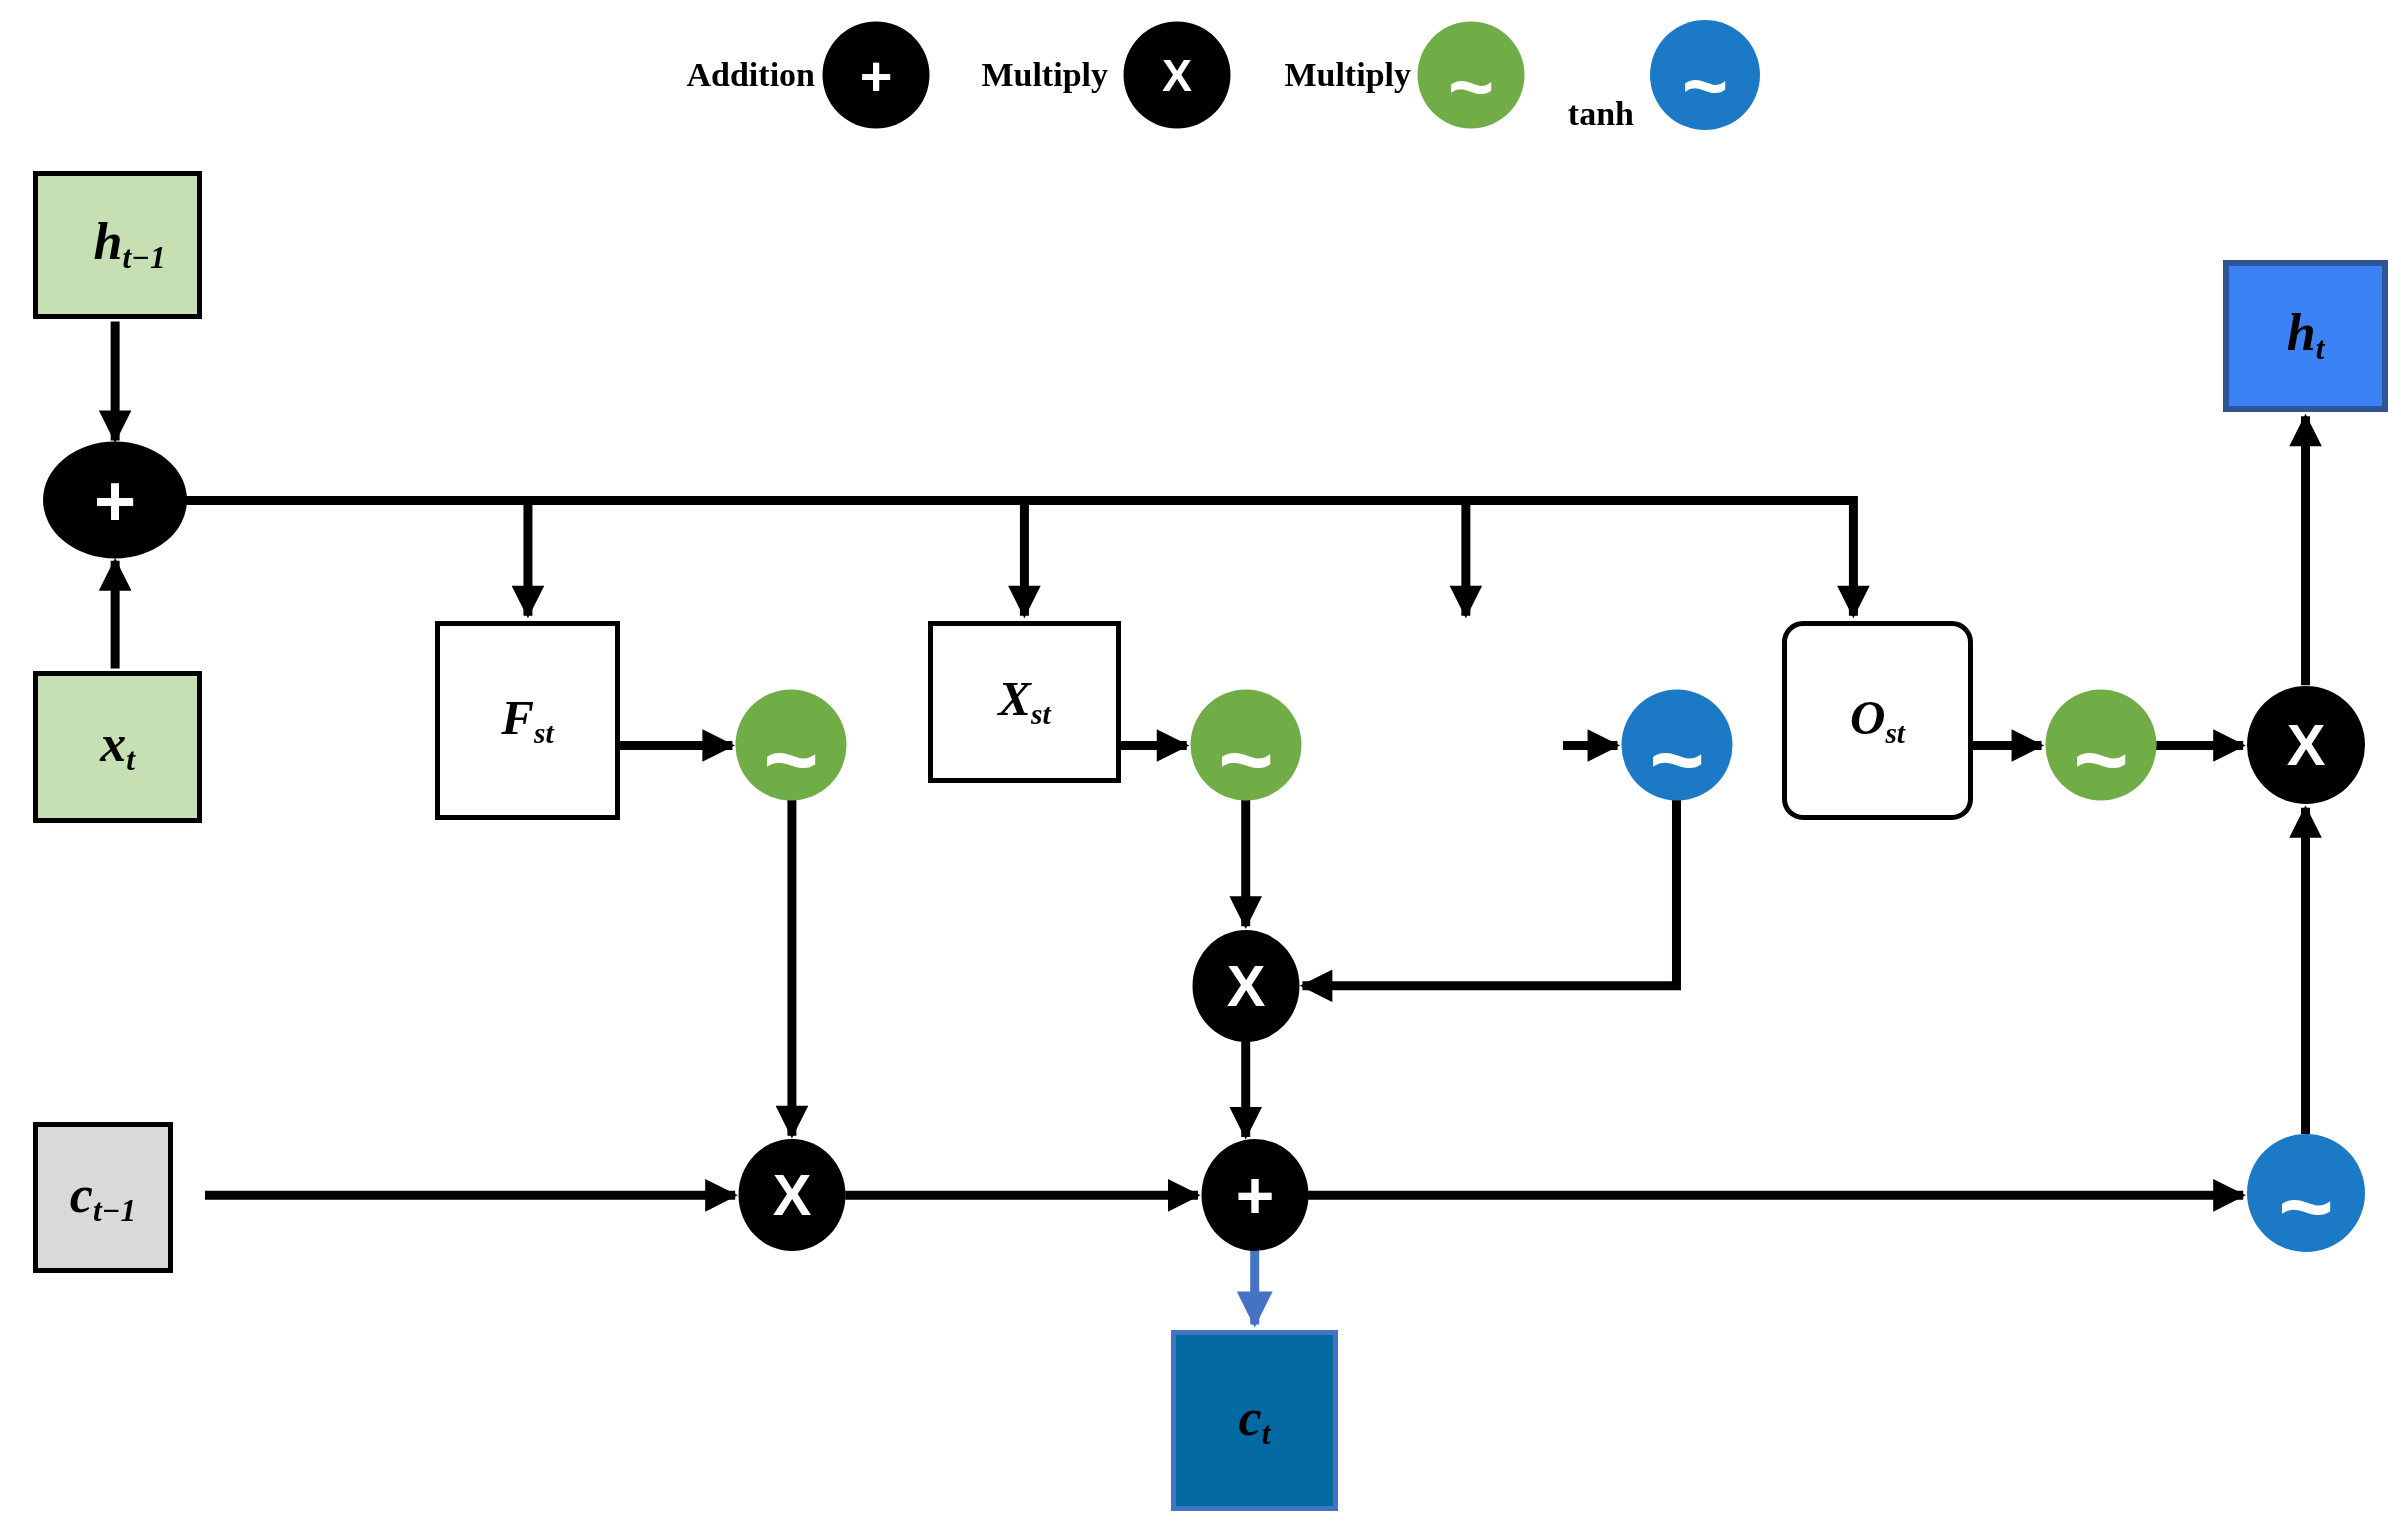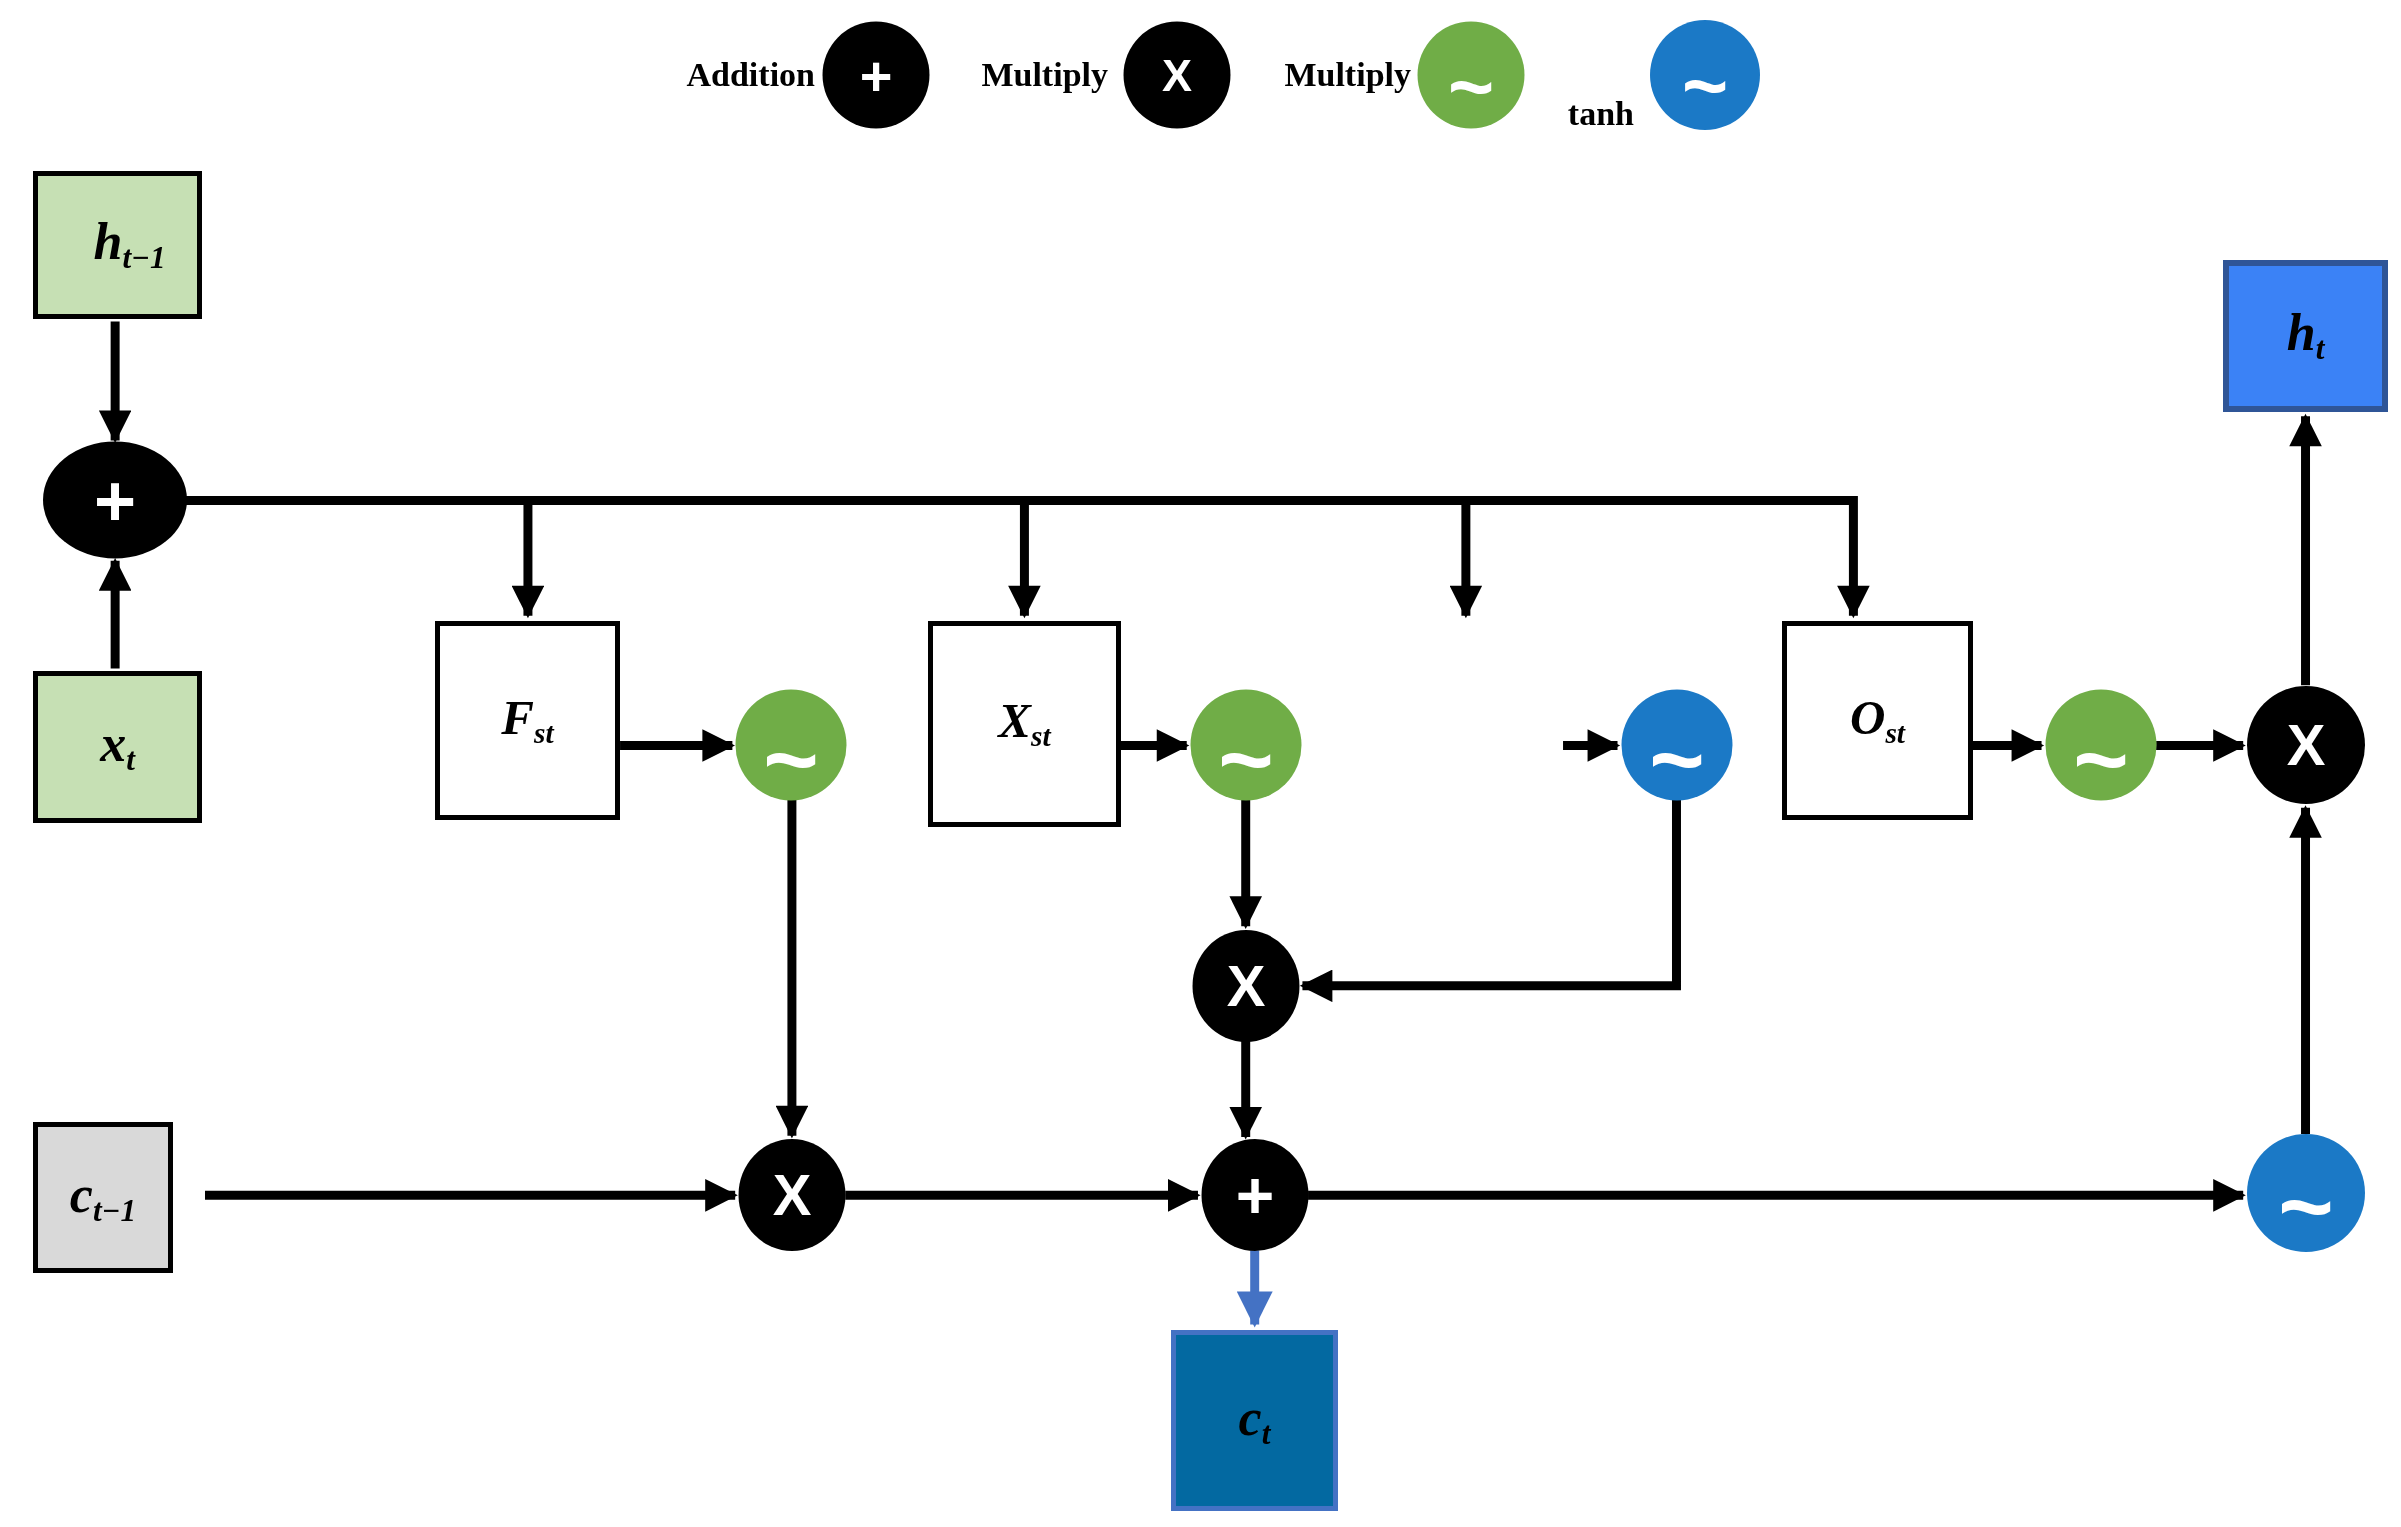--- a/index.html
+++ b/index.html
@@ -152,24 +152,24 @@
     <div class="nlabel"><span>c</span><span class="sub">t</span></div>
   </div>
 
   <div class="box" style="left: 2223px; top: 260px; width: 165px; height: 152px; border-width: 6.2px; background-color: #3b82f6; border-color: rgb(47, 85, 151);">
     <div class="nlabel"><span>h</span><span class="sub">t</span></div>
   </div>
 
   <div class="box" style="left:435px; top:621px; width:185px; height:199px; background:#ffffff;">
     <div class="nlabel" style="font-size:49px;"><span>F</span><span class="sub">st</span></div>
   </div>
-  <div class="box" style="left:928px; top:621px; width:193px; height:206px; background:#ffffff;">
+  <div class="box" style="left:928px; top:621px; width:193px; height:162px; background:#ffffff;">
     <div class="nlabel" style="font-size:49px;"><span>X</span><span class="sub">st</span></div>
   </div>
-  <div class="box" style="left:1782px; top:621px; width:191px; height:199px; background:#ffffff;">
+  <div class="box" style="left:1782px; top:621px; width:191px; height:199px; background:#ffffff;border-radius:21px;">
     <div class="nlabel" style="font-size:49px;"><span>O</span><span class="sub">st</span></div>
   </div>
 
   <div class="circle" style="left: 115px; top: 500px; width: 144px; height: 117px; background-color: rgb(0, 0, 0);">
     <span class="glyph plus">+</span>
   </div>
 
   <div class="circle" style="left: 791px; top: 745px; width: 111px; height: 111px; background-color: rgb(112, 173, 71);">
     <span class="glyph tilde">~</span>
   </div>

